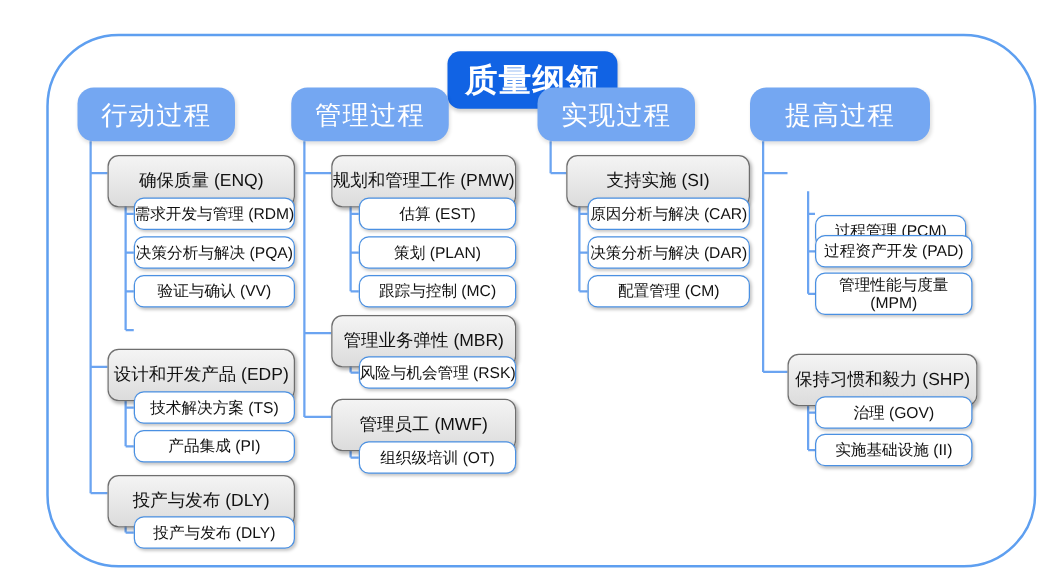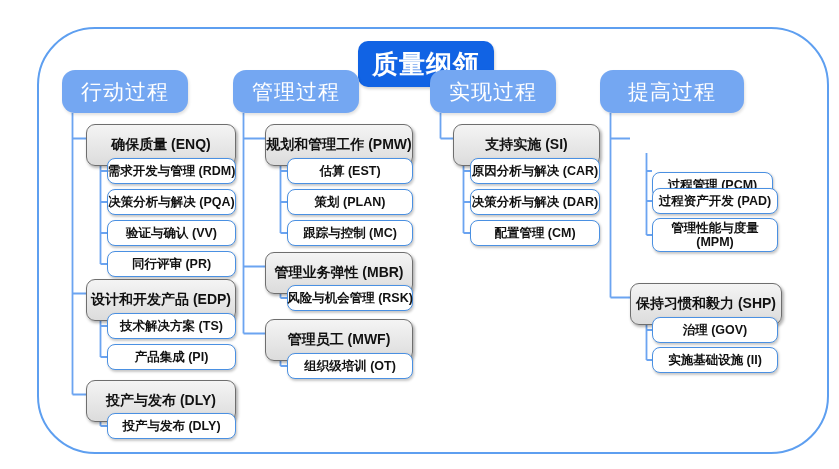--- a/index.html
+++ b/index.html
@@ -23,28 +23,28 @@
   .hdr{
     position:absolute;height:43px;background:#74A7F2;border-radius:13px;
     color:#ffffff;font-size:21px;font-weight:normal;
     display:flex;align-items:center;justify-content:center;letter-spacing:1px;
     box-shadow:1px 2px 3px rgba(0,0,0,0.12);
   }
 
   .g{
     position:absolute;height:42px;border:1.5px solid #6e6e6e;border-radius:9px;
     background:linear-gradient(#f4f4f4,#dcdcdc);
-    color:#111111;font-size:14px;font-weight:bold;white-space:nowrap;
+    color:#111111;font-size:14px;font-weight:normal;white-space:nowrap;
     display:flex;align-items:center;justify-content:center;
     box-shadow:1.5px 2px 3px rgba(0,0,0,0.30);box-sizing:border-box;
   }
 
   .w{
     position:absolute;height:26px;border:1.4px solid #4A90E2;border-radius:8px;
-    background:#ffffff;color:#111111;font-size:12.5px;font-weight:bold;white-space:nowrap;
+    background:#ffffff;color:#111111;font-size:12.5px;font-weight:normal;white-space:nowrap;
     display:flex;align-items:center;justify-content:center;
     box-shadow:1px 1.5px 2.5px rgba(0,0,0,0.22);box-sizing:border-box;
   }
   .w.wrap{white-space:normal;text-align:center;line-height:1.15;height:34px;}
 </style>
 </head>
 <body>
 
 <div class="stage">
 
@@ -74,21 +74,20 @@
 
   <div class="hdr" style="left:62px;top:70px;width:126px">行动过程</div>
   <div class="hdr" style="left:233px;top:70px;width:126px">管理过程</div>
   <div class="hdr" style="left:430px;top:70px;width:126px">实现过程</div>
   <div class="hdr" style="left:600px;top:70px;width:144px">提高过程</div>
 
   <div class="g" style="left:86px;top:124px;width:150px">确保质量 (ENQ)</div>
   <div class="w" style="left:107px;top:158px;width:129px">需求开发与管理 (RDM)</div>
   <div class="w" style="left:107px;top:189px;width:129px">决策分析与解决 (PQA)</div>
   <div class="w" style="left:107px;top:220px;width:129px">验证与确认 (VV)</div>
-  <div class="w" style="left:107px;top:251px;width:129px">同行评审 (PR)</div>
   <div class="g" style="left:86px;top:279px;width:150px">设计和开发产品 (EDP)</div>
   <div class="w" style="left:107px;top:313px;width:129px">技术解决方案 (TS)</div>
   <div class="w" style="left:107px;top:344px;width:129px">产品集成 (PI)</div>
   <div class="g" style="left:86px;top:380px;width:150px">投产与发布 (DLY)</div>
   <div class="w" style="left:107px;top:413px;width:129px">投产与发布 (DLY)</div>
 
   <div class="g" style="left:265px;top:124px;width:148px">规划和管理工作 (PMW)</div>
   <div class="w" style="left:287px;top:158px;width:126px">估算 (EST)</div>
   <div class="w" style="left:287px;top:189px;width:126px">策划 (PLAN)</div>
   <div class="w" style="left:287px;top:220px;width:126px">跟踪与控制 (MC)</div>

